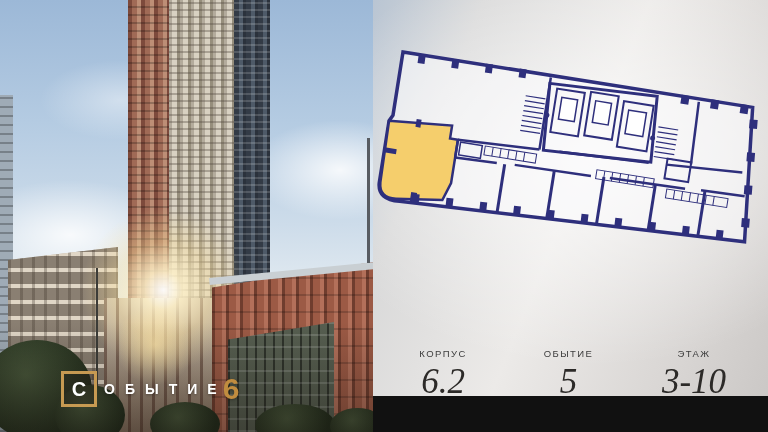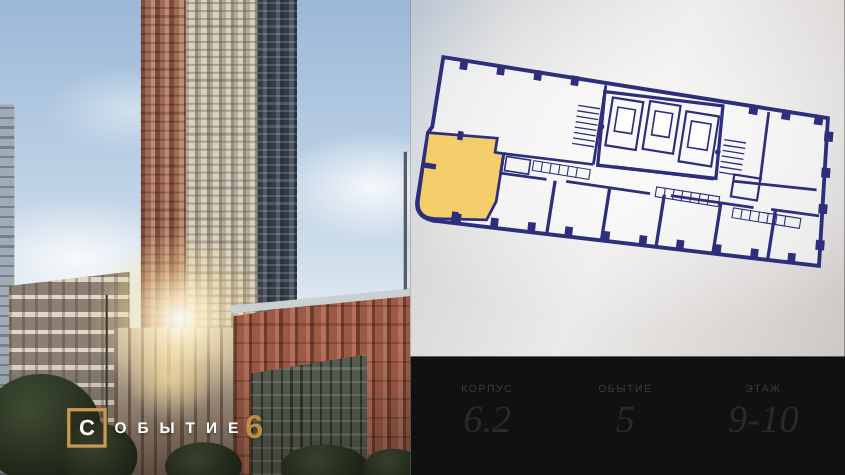--- a/index.html
+++ b/index.html
@@ -73,21 +73,21 @@
   .logo{position:absolute;left:61px;top:371px;display:flex;align-items:center;z-index:20;}
   .logo-box{width:30px;height:30px;border:3px solid #c79a52;display:flex;align-items:center;
         justify-content:center;margin-right:7px;background:rgba(40,28,18,.25);}
   .logo-box span{color:#fff;font-weight:bold;font-size:20px;line-height:1;}
   .logo-text{color:#fff;font-weight:bold;font-size:14px;letter-spacing:10px;line-height:1;
         text-shadow:0 1px 3px rgba(0,0,0,.35);}
   .logo-num{color:#c08c3f;font-weight:bold;font-size:30px;line-height:1;margin-left:-4px;
         text-shadow:0 1px 3px rgba(0,0,0,.3);}
 
   
-  .panel{position:absolute;left:373px;top:0;width:395px;height:324px;
+  .panel{position:absolute;left:373px;top:0;width:395px;height:396px;
         background:
           radial-gradient(120% 85% at 55% 40%,rgba(255,255,255,.75),rgba(255,255,255,0) 62%),
           linear-gradient(112deg,#b9c5d3 0%,#d9d9d9 20%,#eceae8 50%,#d8d5d3 82%,#cbc8c6 100%);}
   .plan-svg{position:absolute;left:0;top:0;}
 
   .info-row{position:absolute;left:10px;right:14px;top:348px;display:flex;
         justify-content:space-between;}
   .info-col{width:120px;text-align:center;}
   .info-label{font-size:9.5px;letter-spacing:1.4px;color:#3c3c3c;margin-bottom:5px;}
   .info-value{font-family:"Liberation Serif",serif;font-size:35px;color:#2c2a28;line-height:1;font-style:italic;}
@@ -194,17 +194,17 @@
       <div class="info-col">
         <div class="info-label">КОРПУС</div>
         <div class="info-value">6.2</div>
       </div>
       <div class="info-col">
         <div class="info-label">ОБЫТИЕ</div>
         <div class="info-value">5</div>
       </div>
       <div class="info-col">
         <div class="info-label">ЭТАЖ</div>
-        <div class="info-value">9-10</div>
+        <div class="info-value">3-10</div>
       </div>
     </div>
   </div>
 </div>
 
 </body></html>

